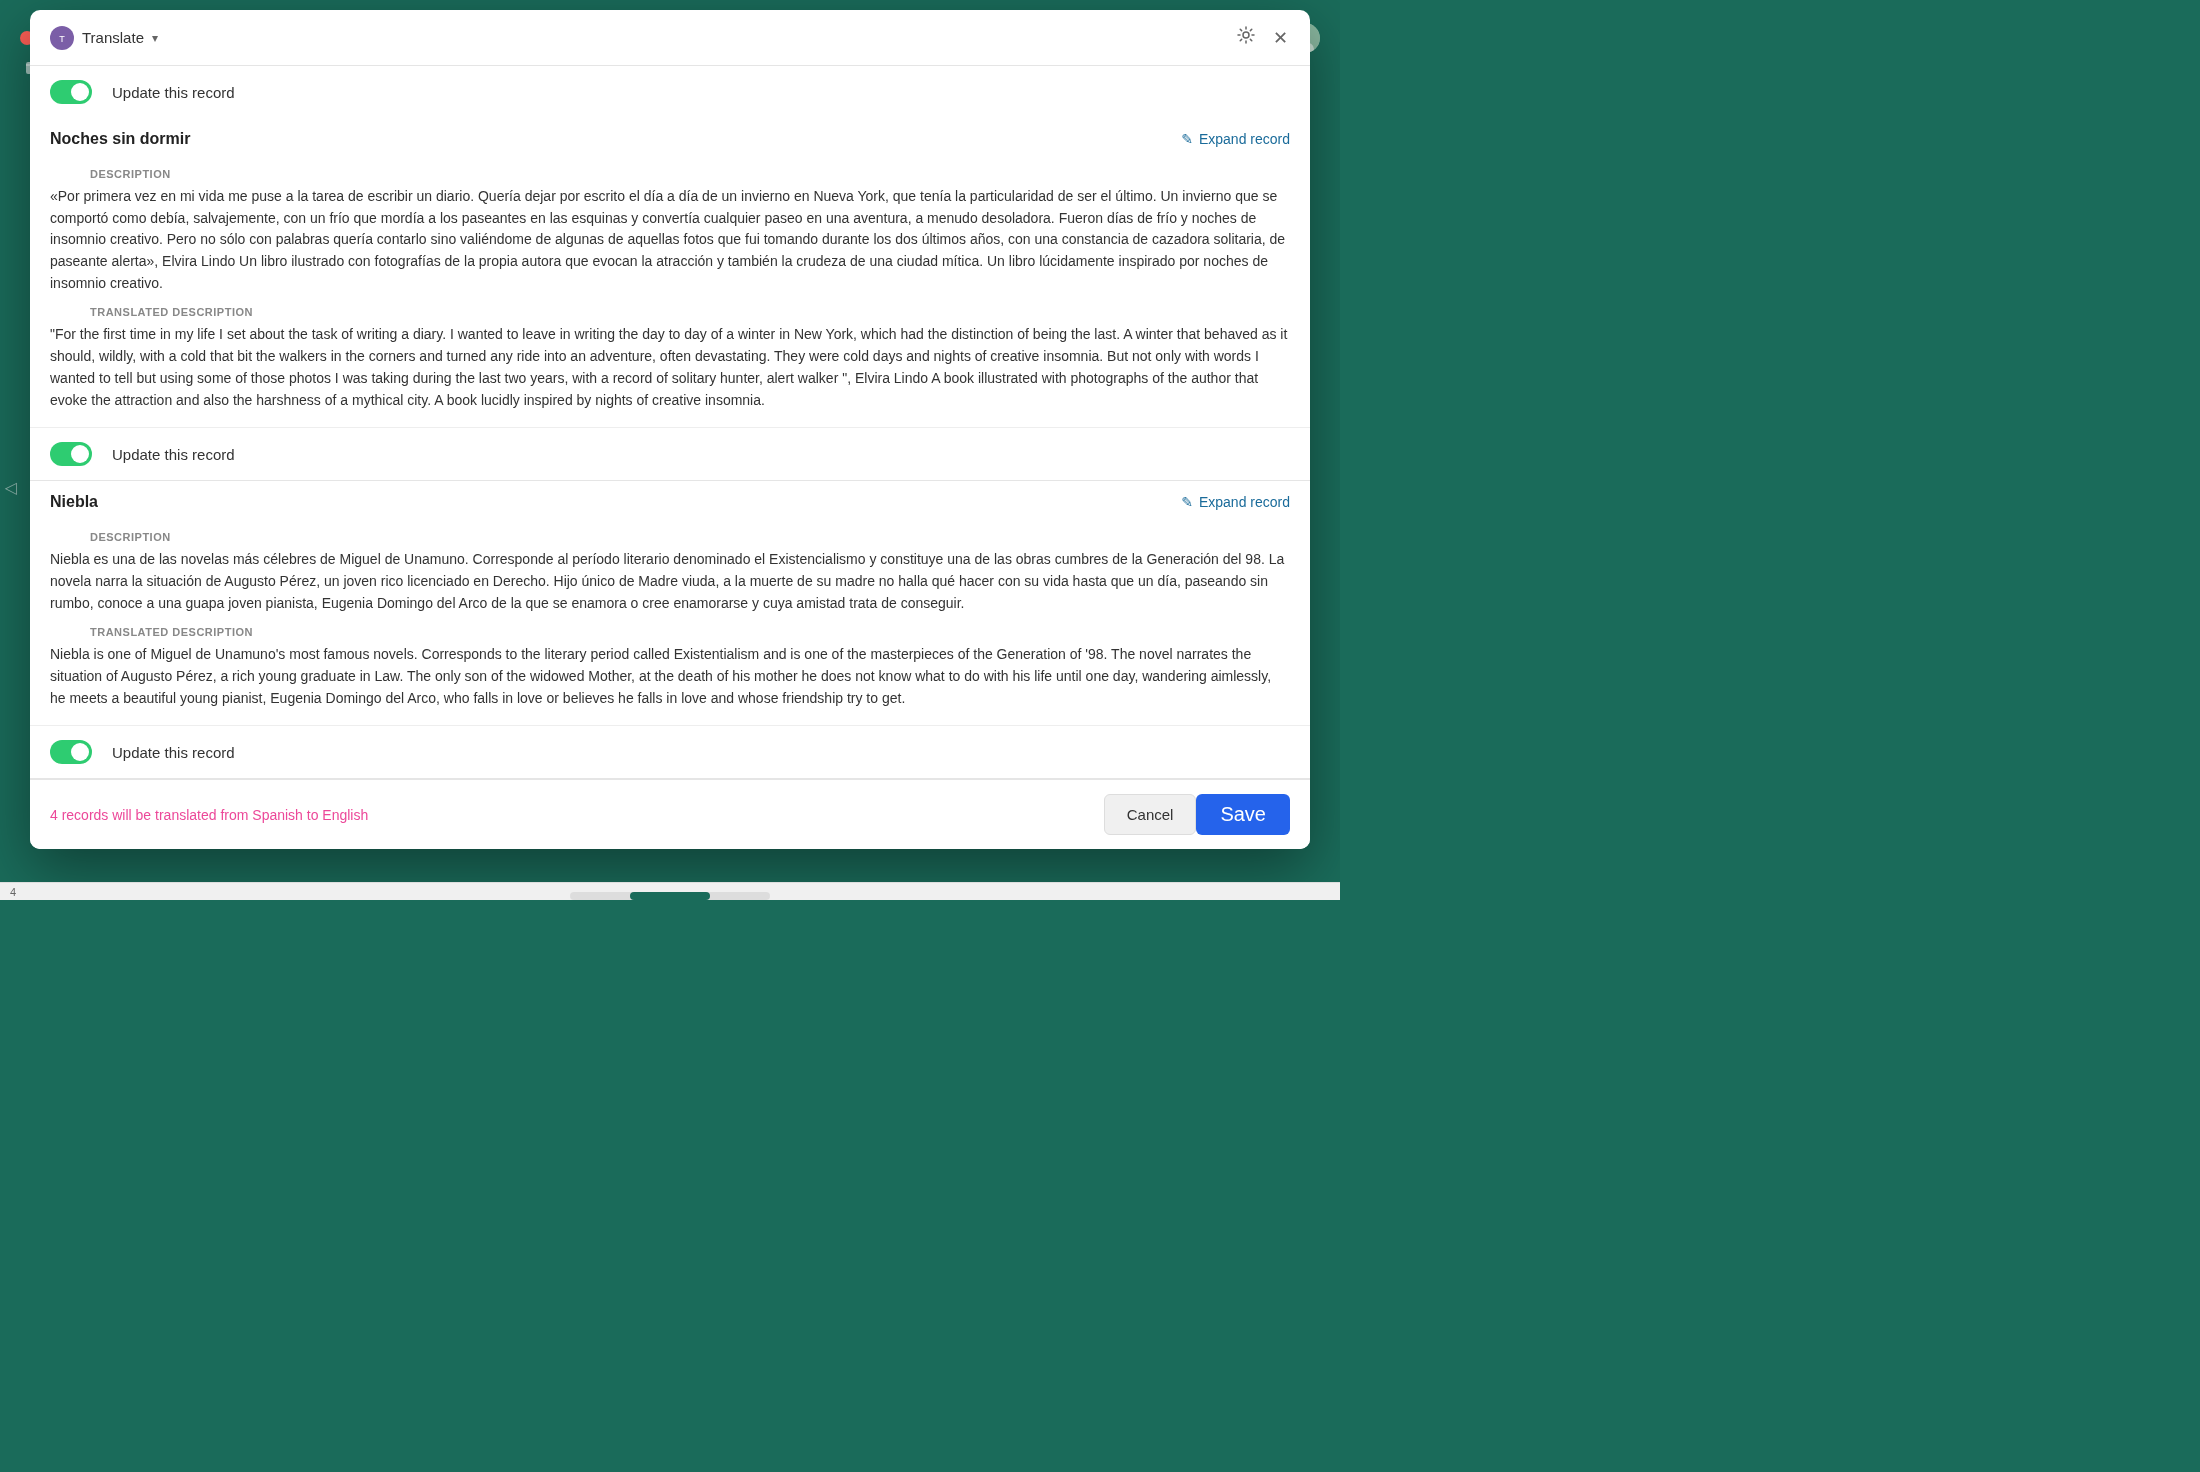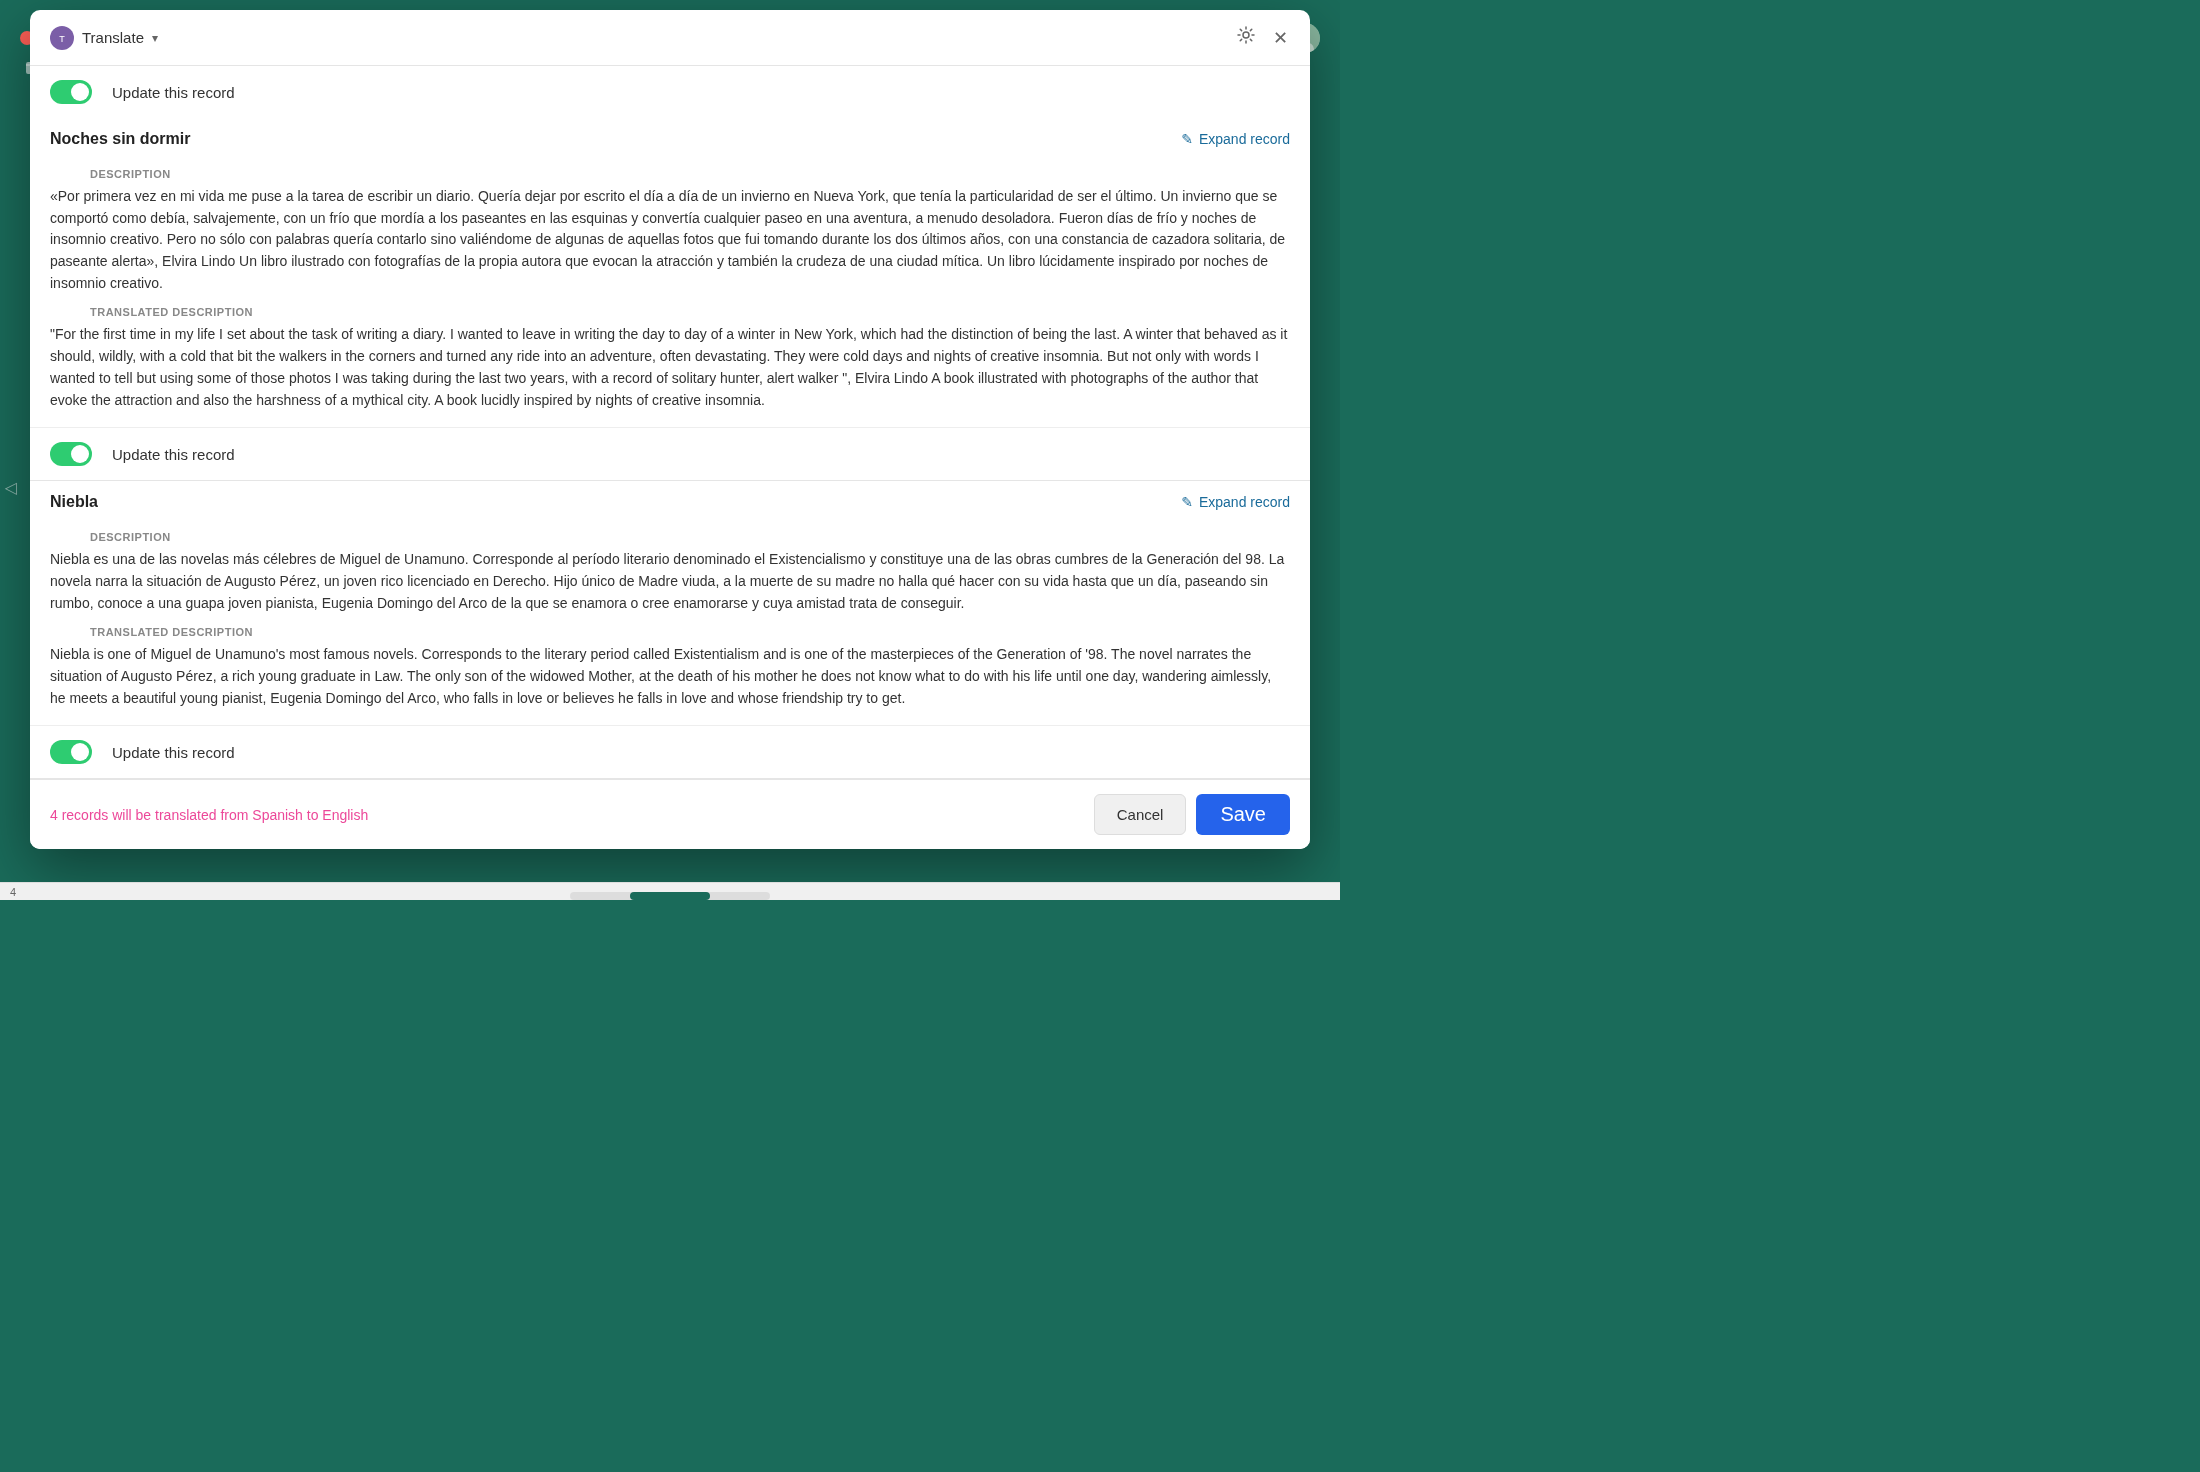--- a/index.html
+++ b/index.html
@@ -305,21 +305,20 @@
       flex-shrink: 0;
     }
 
     .footer-info {
       font-size: 14px;
       color: #ec4899;
     }
 
     .footer-actions {
       display: flex;
-      gap: 10px;
     }
 
     .cancel-btn {
       background: #f0f0f0;
       border: 1px solid #ddd;
       border-radius: 6px;
       padding: 9px 22px;
       font-size: 15px;
       color: #333;
       cursor: pointer;

